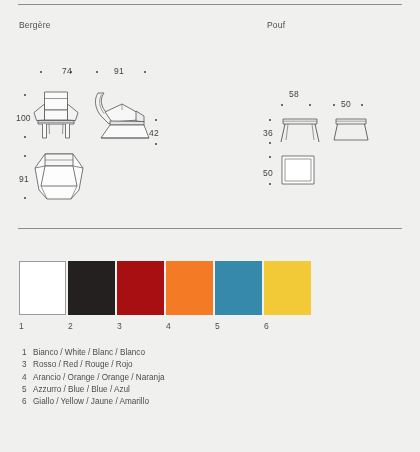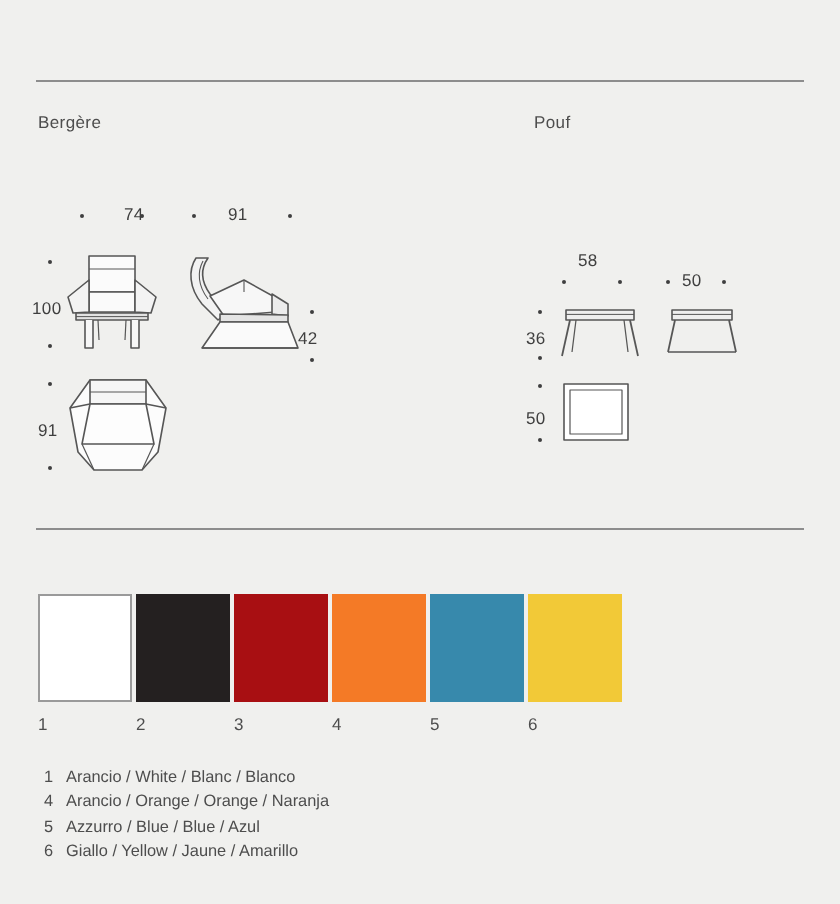--- a/index.html
+++ b/index.html
@@ -12,21 +12,20 @@
     background: #f0f0ee;
     font-family: "Liberation Sans", sans-serif;
     color: #4a4a4a;
     overflow: hidden;
     position: relative;
   }
   .page {
     position: relative;
     width: 420px;
     height: 360px;
-    margin-top: 36px;
   }
 
   
   .divider {
     position: absolute;
     left: 18px;
     width: 384px;
     height: 1px;
     background: #8d8d8d;
   }
@@ -270,21 +269,24 @@
       <span class="swatch-num">5</span>
     </div>
     <div class="swatch-cell" style="left:245px;">
       <div class="swatch" style="background:#f2c937;"></div>
       <span class="swatch-num">6</span>
     </div>
   </div>
 
   <div class="legend">
     <div class="legend-item">
-      <span class="legend-num">1</span><span>Arancio / White / Blanc / Blanco</span>
+      <span class="legend-num">1</span><span>Bianco / White / Blanc / Blanco</span>
+    </div>
+    <div class="legend-item">
+      <span class="legend-num">3</span><span>Rosso / Red / Rouge / Rojo</span>
     </div>
     <div class="legend-item">
       <span class="legend-num">4</span><span>Arancio / Orange / Orange / Naranja</span>
     </div>
     <div class="legend-item">
       <span class="legend-num">5</span><span>Azzurro / Blue / Blue / Azul</span>
     </div>
     <div class="legend-item">
       <span class="legend-num">6</span><span>Giallo / Yellow / Jaune / Amarillo</span>
     </div>

